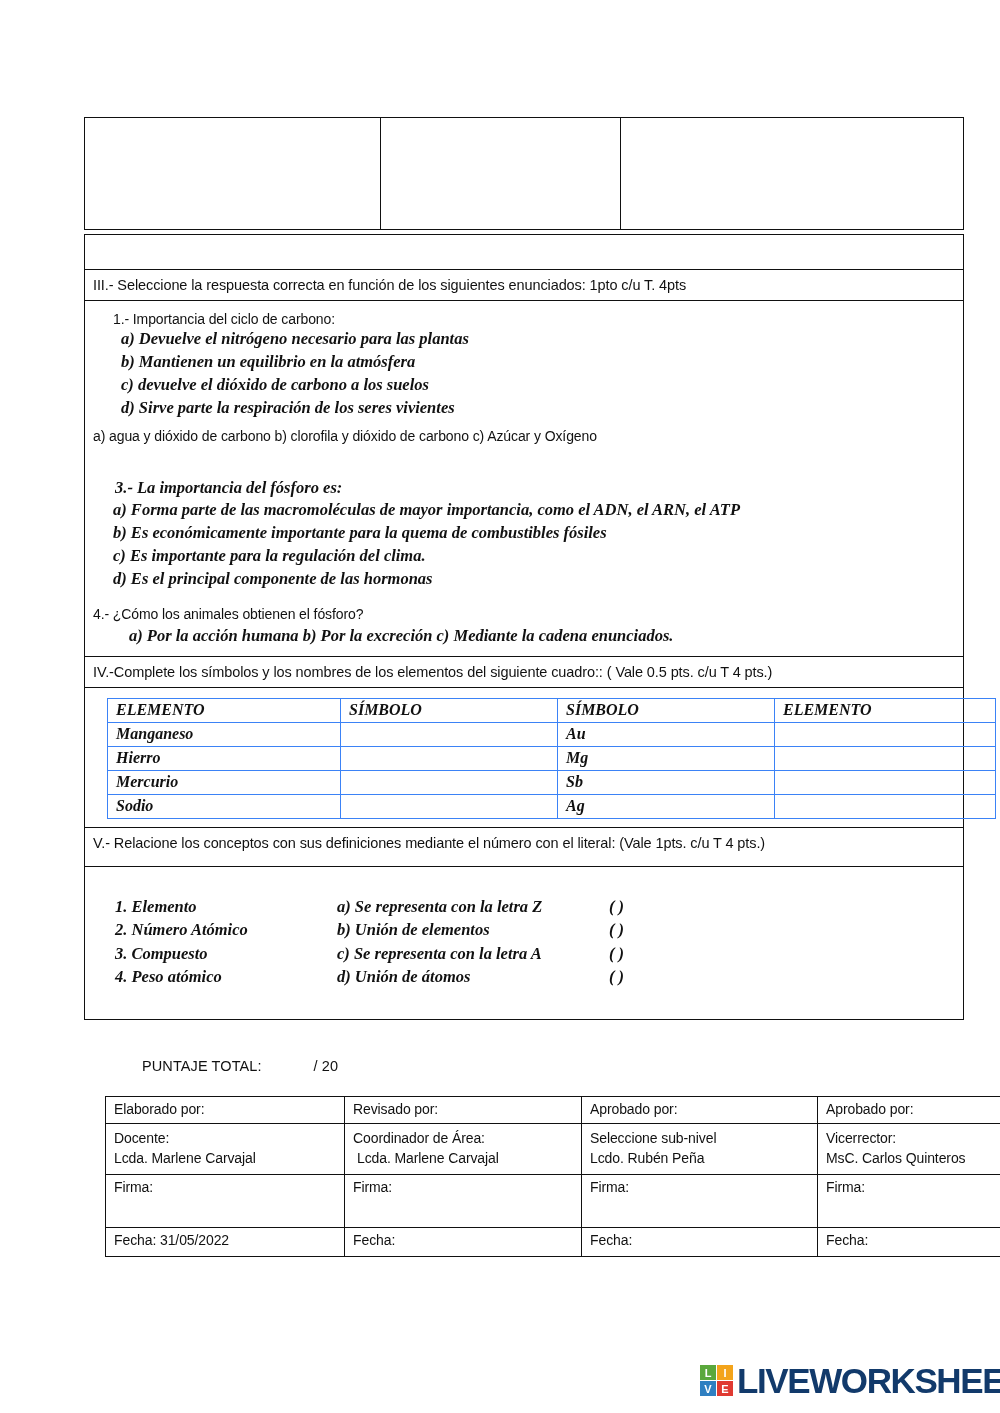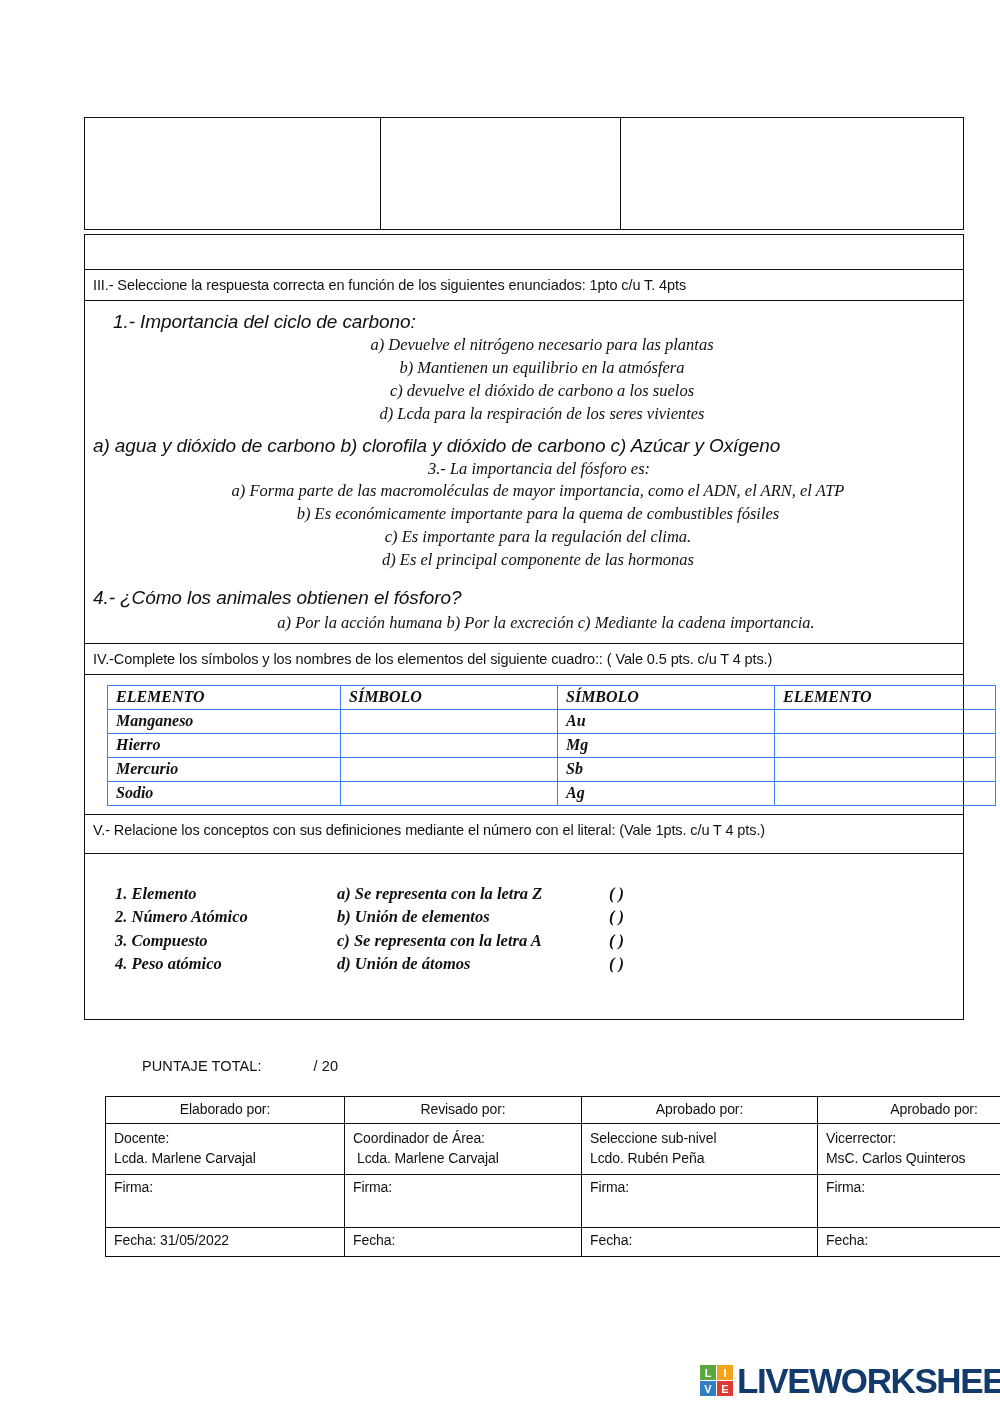--- a/index.html
+++ b/index.html
@@ -54,30 +54,28 @@
     border-bottom: 1.5px solid #111;
     padding: 6px 0 6px 8px;
     font-size: 14.5px;
     line-height: 1.25;
     letter-spacing: -0.1px;
   }
   .section-head.tall { }
 
   .sans-q {
     font-family: "Liberation Sans", sans-serif;
-    font-size: 19px;
+    font-size: 14px;
     letter-spacing: -0.1px;
-    font-style: italic;
   }
   .serif-opt {
     font-family: "Liberation Serif", serif;
-    font-weight: normal;
+    font-weight: bold;
     font-style: italic;
     font-size: 16.5px;
-    text-align: center;
   }
 
   .q-block { padding: 0 0 0 8px; }
   .q-stem { margin-top: 10px; padding-left: 20px; }
   .opt-line { padding-left: 28px; line-height: 1.40; }
   .opt-inline { padding-left: 0px; line-height: 1.40; }
 
   
   .elem-table-wrap { padding: 10px 0 0 22px; }
   .elem-table {
@@ -133,21 +131,21 @@
     width: 877px;
     table-layout: fixed;
   }
   .sign-table td {
     border: 1px solid #111;
     font-size: 14px;
     padding: 4px 8px;
     vertical-align: top;
     letter-spacing: -0.1px;
   }
-  .sign-table td.hdr { text-align: center; height: 18px; }
+  .sign-table td.hdr { height: 18px; }
   .sign-table td.body { height: 42px; line-height: 1.45; }
   .sign-table td.firma { height: 44px; }
   .sign-table td.fecha { height: 20px; }
   .sign-col-1 { width: 222px; }
   .sign-col-2 { width: 220px; }
   .sign-col-3 { width: 219px; }
   .sign-col-4 { width: 216px; }
   .indent-1 { padding-left: 4px; }
 
   
@@ -196,32 +194,32 @@
   <div class="spacer-row"></div>
 
   <div class="section-head">III.- Seleccione la respuesta correcta en función de los siguientes enunciados: 1pto c/u T. 4pts</div>
 
   <div class="q-block">
 
     <div class="q-stem sans-q">1.- Importancia del ciclo de carbono:</div>
     <div class="opt-line serif-opt">a) Devuelve el nitrógeno necesario para las plantas</div>
     <div class="opt-line serif-opt">b) Mantienen un equilibrio en la atmósfera</div>
     <div class="opt-line serif-opt">c) devuelve el dióxido de carbono a los suelos</div>
-    <div class="opt-line serif-opt">d) Lcda para la respiración de los seres vivientes</div>
+    <div class="opt-line serif-opt">d) Sirve parte la respiración de los seres vivientes</div>
 
     <div class="opt-inline sans-q" style="padding-left:0px;margin-top:7px;">a) agua y dióxido de carbono      b) clorofila y dióxido de carbono    c) Azúcar y Oxígeno</div>
 
-    <div class="q-stem serif-opt" style="margin-top:0;padding-left:22px;">3.- La importancia del fósforo es:</div>
+    <div class="q-stem serif-opt" style="margin-top:32px;padding-left:22px;">3.- La importancia del fósforo es:</div>
     <div class="opt-line serif-opt" style="padding-left:20px;">a) Forma parte de las macromoléculas de mayor importancia, como el ADN, el ARN, el ATP</div>
     <div class="opt-line serif-opt" style="padding-left:20px;">b) Es económicamente importante para la quema de combustibles fósiles</div>
     <div class="opt-line serif-opt" style="padding-left:20px;">c) Es importante para la regulación del clima.</div>
     <div class="opt-line serif-opt" style="padding-left:20px;">d) Es el principal componente de las hormonas</div>
 
     <div class="q-stem sans-q" style="margin-top:16px;padding-left:0px;">4.- ¿Cómo los animales obtienen el fósforo?</div>
-    <div class="opt-inline serif-opt" style="padding-left:36px;margin-top:2px;padding-bottom:8px;">a) Por la acción humana   b) Por la excreción    c)  Mediante la cadena importancia.</div>
+    <div class="opt-inline serif-opt" style="padding-left:36px;margin-top:2px;padding-bottom:8px;">a) Por la acción humana   b) Por la excreción    c)  Mediante la cadena enunciados.</div>
 
   </div>
 
   <div class="section-head tall" style="border-top:1.5px solid #111;">IV.-Complete   los símbolos y los nombres de los elementos del siguiente cuadro::  ( Vale 0.5 pts. c/u T 4 pts.)</div>
 
   <div class="elem-table-wrap">
     <table class="elem-table">
       <tbody>
           <tr>
         <td class="cw1">ELEMENTO</td>

